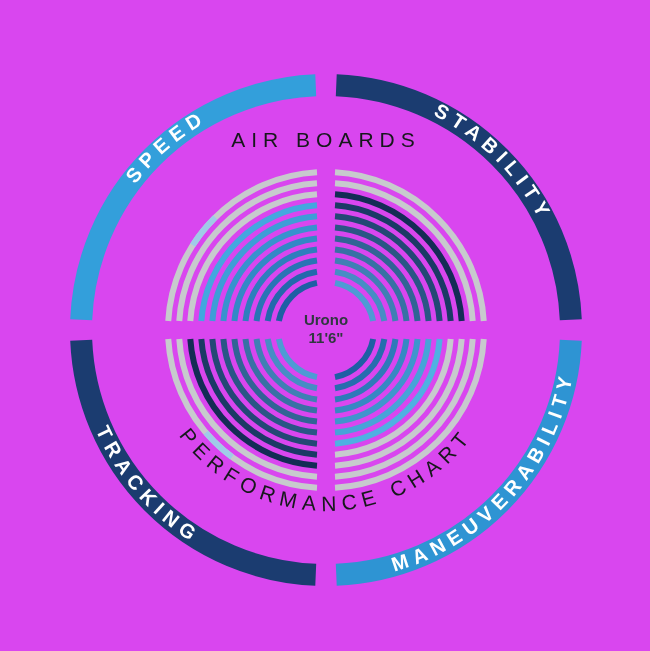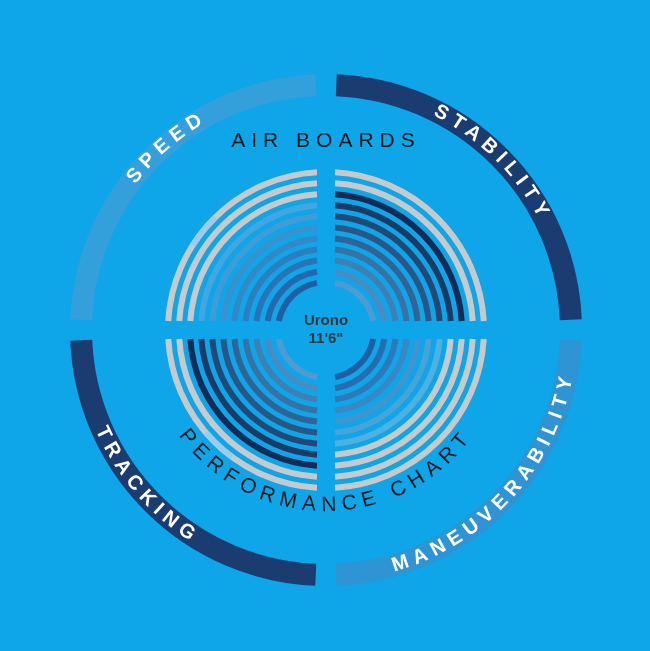--- a/index.html
+++ b/index.html
@@ -1,17 +1,17 @@
 <!DOCTYPE html>
 <html><head>
 <meta charset="utf-8">
 <style>
   html,body{margin:0;padding:0;background:#ffffff;}
   body{width:650px;height:651px;overflow:hidden;font-family:"Liberation Sans",sans-serif;}
-  .stage{position:relative;width:650px;height:651px;background:#0ea5e9;}
+  .stage{position:relative;width:650px;height:651px;background:#d946ef;}
   svg{display:block;}
   .heading{font-family:"Liberation Sans",sans-serif;font-size:21px;letter-spacing:6px;font-weight:400;fill:#16181B;}
   .center-name{font-family:"Liberation Sans",sans-serif;font-size:15px;font-weight:700;fill:#303840;}
   .arc-label{font-family:"Liberation Sans",sans-serif;font-size:20px;letter-spacing:6px;font-weight:700;fill:#FFFFFF;}
 </style>
 </head>
 <body>
 
 <div class="stage">
   <svg id="chart" width="650" height="651" viewBox="0 0 650 651">

